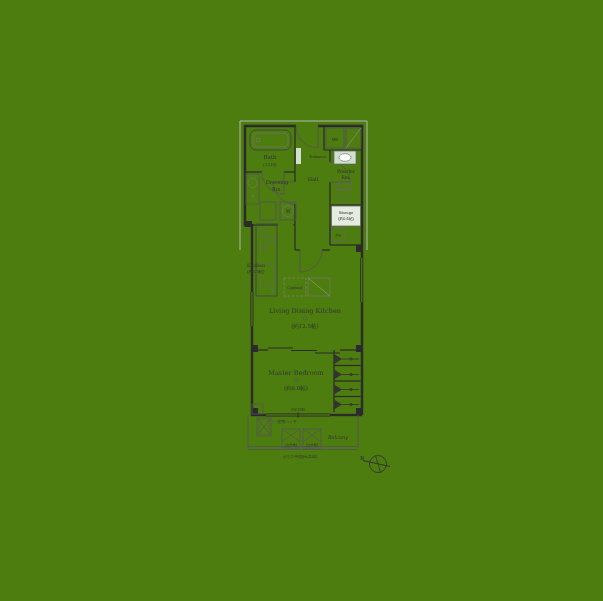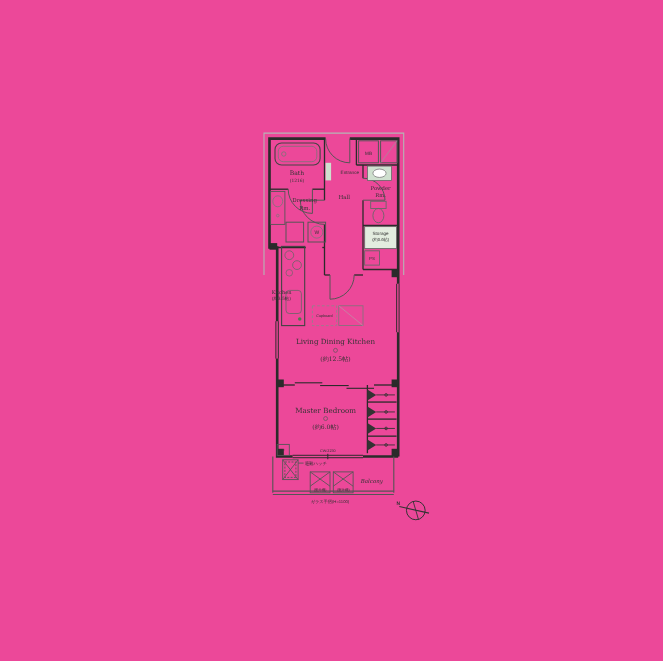--- a/index.html
+++ b/index.html
@@ -1,16 +1,16 @@
 <!DOCTYPE html>
 <html><head>
 <meta charset="utf-8">
 <style>
   html,body{margin:0;padding:0;background:#ffffff;}
-  .page{position:relative;width:603px;height:601px;background:#ec4899;overflow:hidden;
+  .page{position:relative;width:603px;height:601px;background:#4d7c0f;overflow:hidden;
         font-family:"DejaVu Serif", serif;}
   svg text{fill:#333;}
   .room-label{font-family:"DejaVu Serif", serif;}
   .tiny{font-family:"Liberation Sans", sans-serif;}
 </style>
 </head>
 <body>
 
 <div class="page">
 <svg width="603" height="601" viewBox="0 0 603 601" xmlns="http://www.w3.org/2000/svg">

